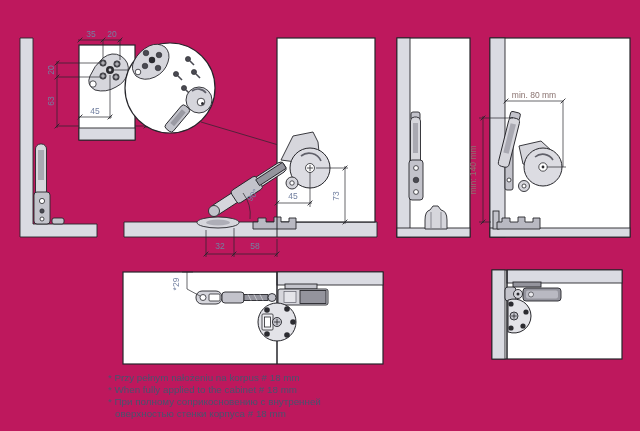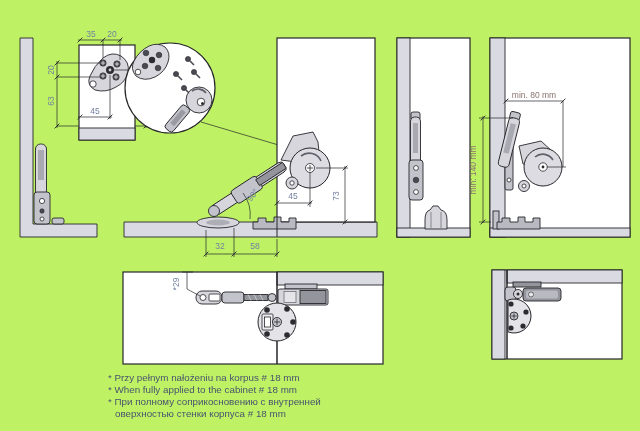--- a/index.html
+++ b/index.html
@@ -1,17 +1,17 @@
 <!DOCTYPE html>
 <html><head>
 <meta charset="utf-8">
 <style>
   html,body{margin:0;padding:0;}
   body{background:#e6e7f0;font-family:"Liberation Sans",sans-serif;}
-  .canvas{position:relative;width:640px;height:431px;background:#bef264;overflow:hidden;}
+  .canvas{position:relative;width:640px;height:431px;background:#be185d;overflow:hidden;}
   svg{position:absolute;left:0;top:0;}
   .outline{fill:#ffffff;stroke:#26262b;stroke-width:1.2;}
   .panel{fill:#dadbe2;stroke:#26262b;stroke-width:0.9;}
   .part-l{fill:#d6d6dc;stroke:#26262b;stroke-width:0.9;}
   .part-m{fill:#c3c3cb;stroke:#26262b;stroke-width:0.9;}
   .part-d{fill:#94949d;stroke:#26262b;stroke-width:0.9;}
   .hole{fill:#ffffff;stroke:#26262b;stroke-width:0.8;}
   .screw{fill:#4a4a52;stroke:#26262b;stroke-width:0.6;}
   .dimline{stroke:#26262b;stroke-width:0.7;fill:none;}
   .tickline{stroke:#26262b;stroke-width:0.9;}

